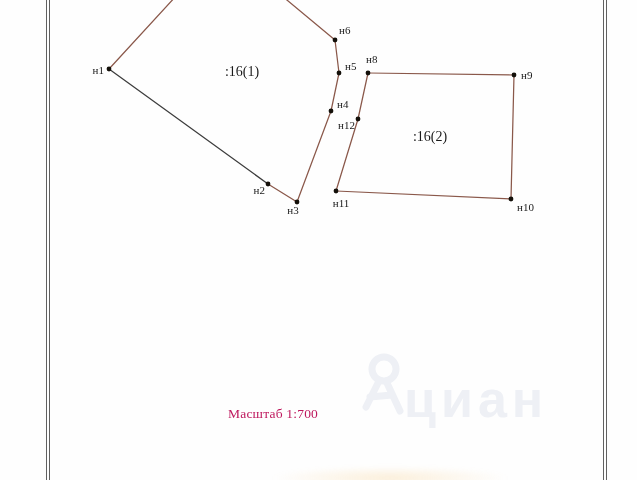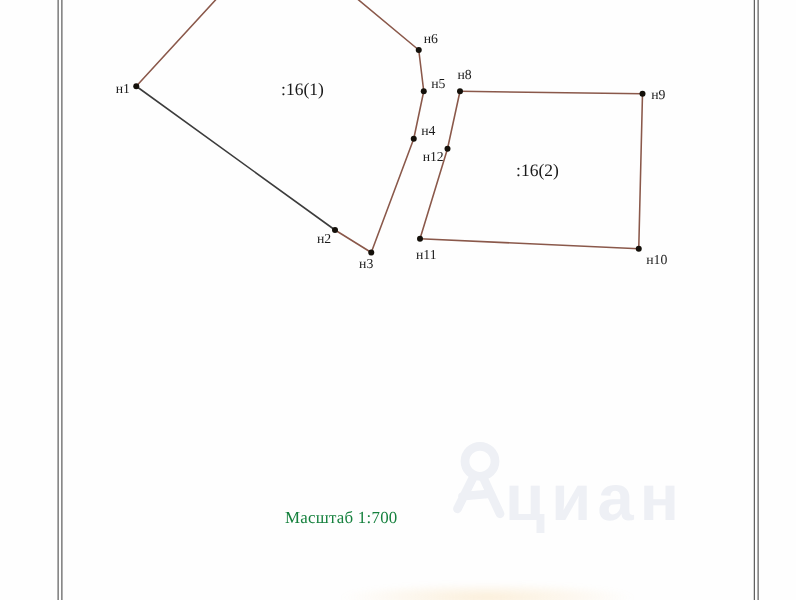--- a/index.html
+++ b/index.html
@@ -7,21 +7,21 @@
     position:relative;width:637px;height:480px;overflow:hidden;
     background:#fefefe;
     font-family:"Liberation Serif","DejaVu Serif",serif;
   }
   .vline{position:absolute;top:0;bottom:0;width:1px;}
   #plan-svg{position:absolute;left:0;top:0;}
   .pt-label{font-size:11px;}
   .parcel-label{font-size:14px;}
   #scale-label{
     position:absolute;left:228px;top:406px;
-    font-size:13.5px;color:#15803d;letter-spacing:0.2px;
+    font-size:13.5px;color:#be185d;letter-spacing:0.2px;
   }
   #watermark{
     position:absolute;left:358px;top:330px;width:220px;height:95px;
     display:flex;align-items:flex-end;
     pointer-events:none;
   }
   #watermark-text{
     font-family:"Liberation Sans","DejaVu Sans",sans-serif;
     font-weight:bold;font-size:52px;line-height:1;
     letter-spacing:5px;

